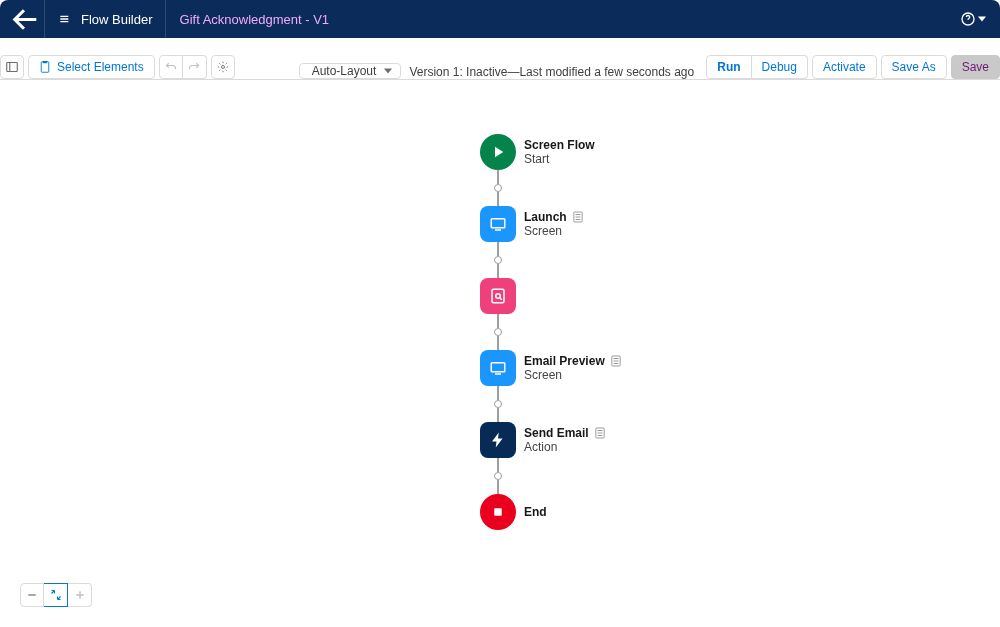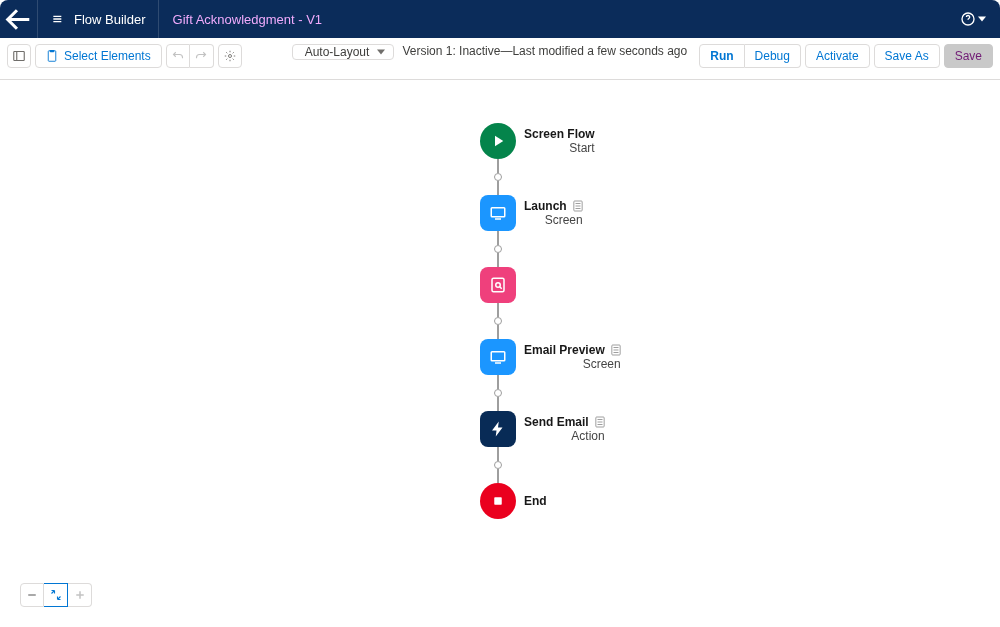--- a/index.html
+++ b/index.html
@@ -1,42 +1,42 @@
 <!DOCTYPE html>
 <html><head>
 <meta charset="utf-8">
 <style>
 * { margin: 0; padding: 0; box-sizing: border-box; }
 body { font-family: -apple-system, BlinkMacSystemFont, "Segoe UI", Arial, sans-serif; background: #fff; width: 1000px; height: 627px; overflow: hidden; border-radius: 8px; }
 
-.topbar { background: #0b2c5a; height: 38px; display: flex; align-items: center; color: #fff; padding: 0 14px 0 0; }
+.topbar { background: #0b2c5a; height: 38px; display: flex; align-items: center; color: #fff; padding: 0 14px 0 7px; }
 .topbar .back { width: 38px; height: 38px; display: flex; align-items: center; justify-content: center; border-right: 1px solid rgba(255,255,255,0.15); cursor: pointer; }
 .topbar .app { display: flex; align-items: center; gap: 8px; padding: 0 12px; border-right: 1px solid rgba(255,255,255,0.15); height: 38px; }
 .topbar .app svg { width: 16px; height: 16px; }
 .topbar .app span { font-size: 13px; }
 .topbar .flowname { font-size: 13px; padding-left: 14px; color: #f0abfc; }
 .topbar .spacer { flex: 1; }
 .topbar .help { display: flex; align-items: center; gap: 2px; cursor: pointer; font-size: 13px; }
 .topbar .help svg.caret { width: 8px; height: 8px; }
 
-.toolbar { height: 36px; border-bottom: 1px solid #dddbda; display: flex; align-items: flex-start; padding: 0 7px; gap: 4px; margin-top: 6px; margin-bottom: 0; }
+.toolbar { height: 36px; border-bottom: 1px solid #dddbda; display: flex; align-items: flex-end; padding: 0 0; gap: 4px; margin-top: 6px; margin-bottom: 0; }
 .btn { display: inline-flex; align-items: center; justify-content: center; height: 24px; padding: 0 10px; border: 1px solid #dddbda; background: #fff; border-radius: 4px; font-size: 12px; color: #0176d3; cursor: pointer; gap: 6px; }
 .btn.icon-only { width: 24px; padding: 0; }
 .btn.disabled { color: #bcbcbc; cursor: default; }
 .btn svg { width: 12px; height: 12px; }
 .btn-group { display: inline-flex; }
 .btn-group .btn:first-child { border-radius: 4px 0 0 4px; font-weight: bold; }
 .btn-group .btn:last-child { border-radius: 0 4px 4px 0; border-left: none; }
 .status-text { font-size: 12px; color: #3e3e3c; margin-right: 8px; }
 .select-auto { display: inline-flex; align-items: center; height: 16px; padding: 0 8px 0 12px; border: 1px solid #dddbda; border-radius: 4px; font-size: 12px; color: #3e3e3c; cursor: pointer; gap: 8px; }
 .toolbar .spacer { flex: 1; }
 .btn.save { background: #c9c9c9; color: #701a75; border-color: #c9c9c9; }
 
 .canvas { position: relative; width: 100%; height: 547px; background: #fff; }
-.flow { position: absolute; left: 480px; top: 43px; text-align: right; }
+.flow { position: absolute; left: 480px; top: 54px; }
 .node { display: flex; align-items: center; gap: 8px; }
 .node .shape { width: 36px; height: 36px; border-radius: 8px; display: flex; align-items: center; justify-content: center; }
 .node .shape.circle { border-radius: 50%; }
 .node .shape.green { background: #04844b; }
 .node .shape.blue { background: #1b96ff; }
 .node .shape.pink { background: #ef407c; }
 .node .shape.navy { background: #082b56; }
 .node .shape.red { background: #ea001e; border-radius: 50%; }
 .node .shape svg { width: 18px; height: 18px; }
 .node .label { display: flex; flex-direction: column; }

